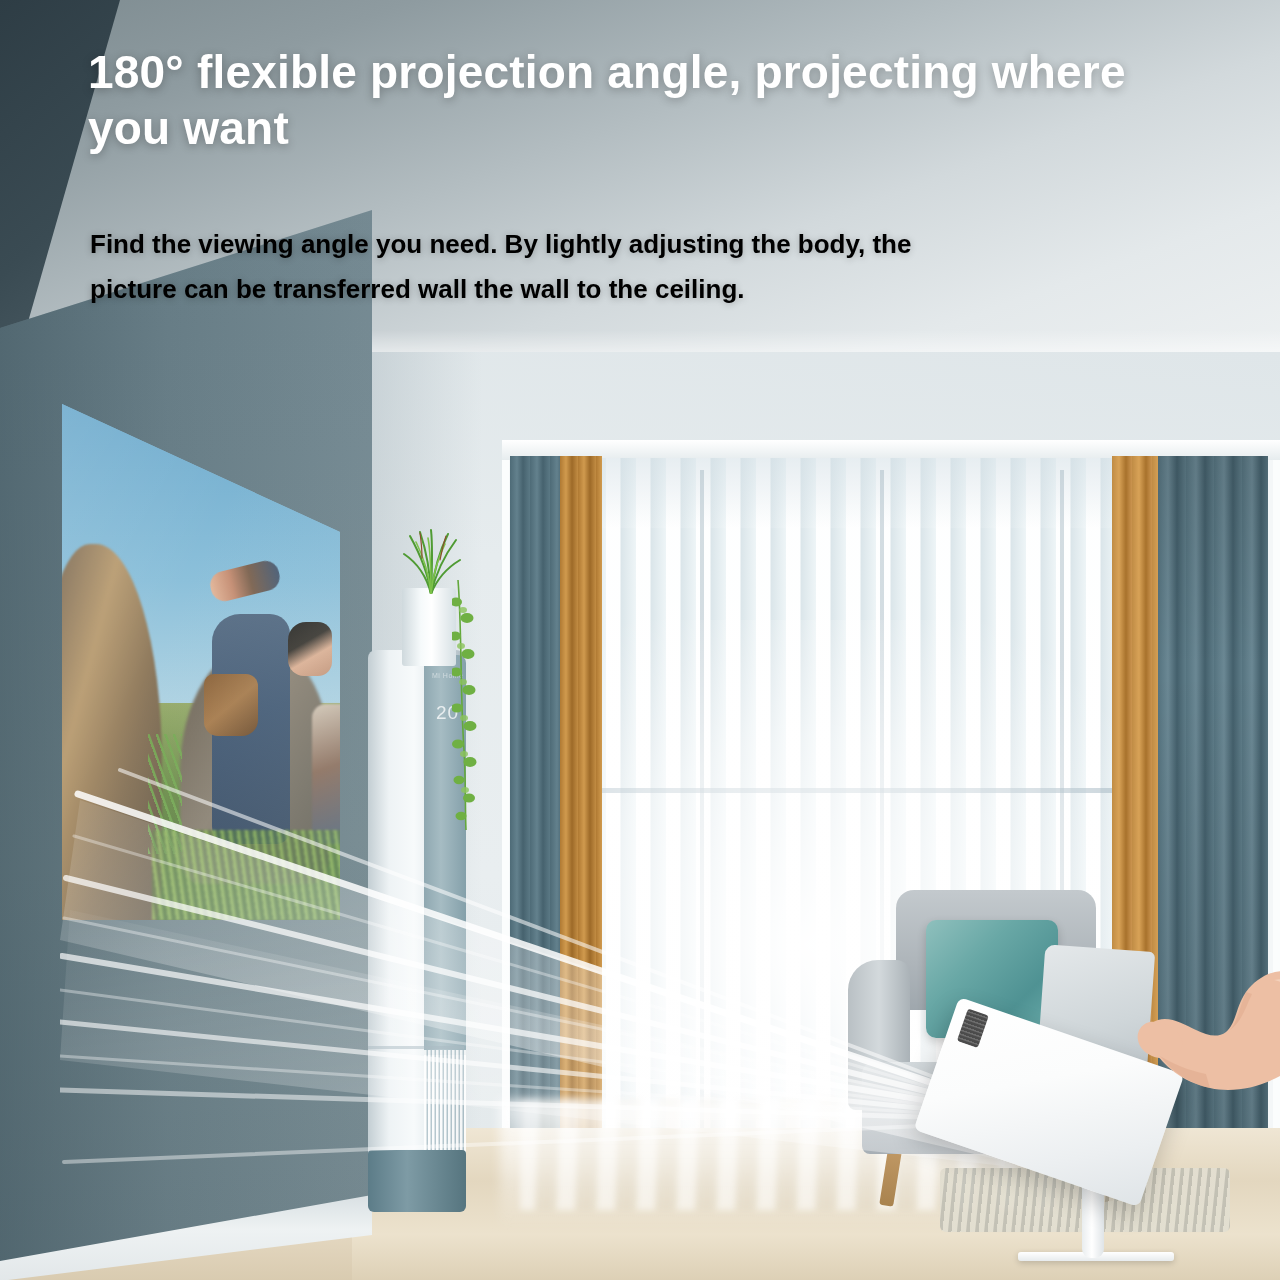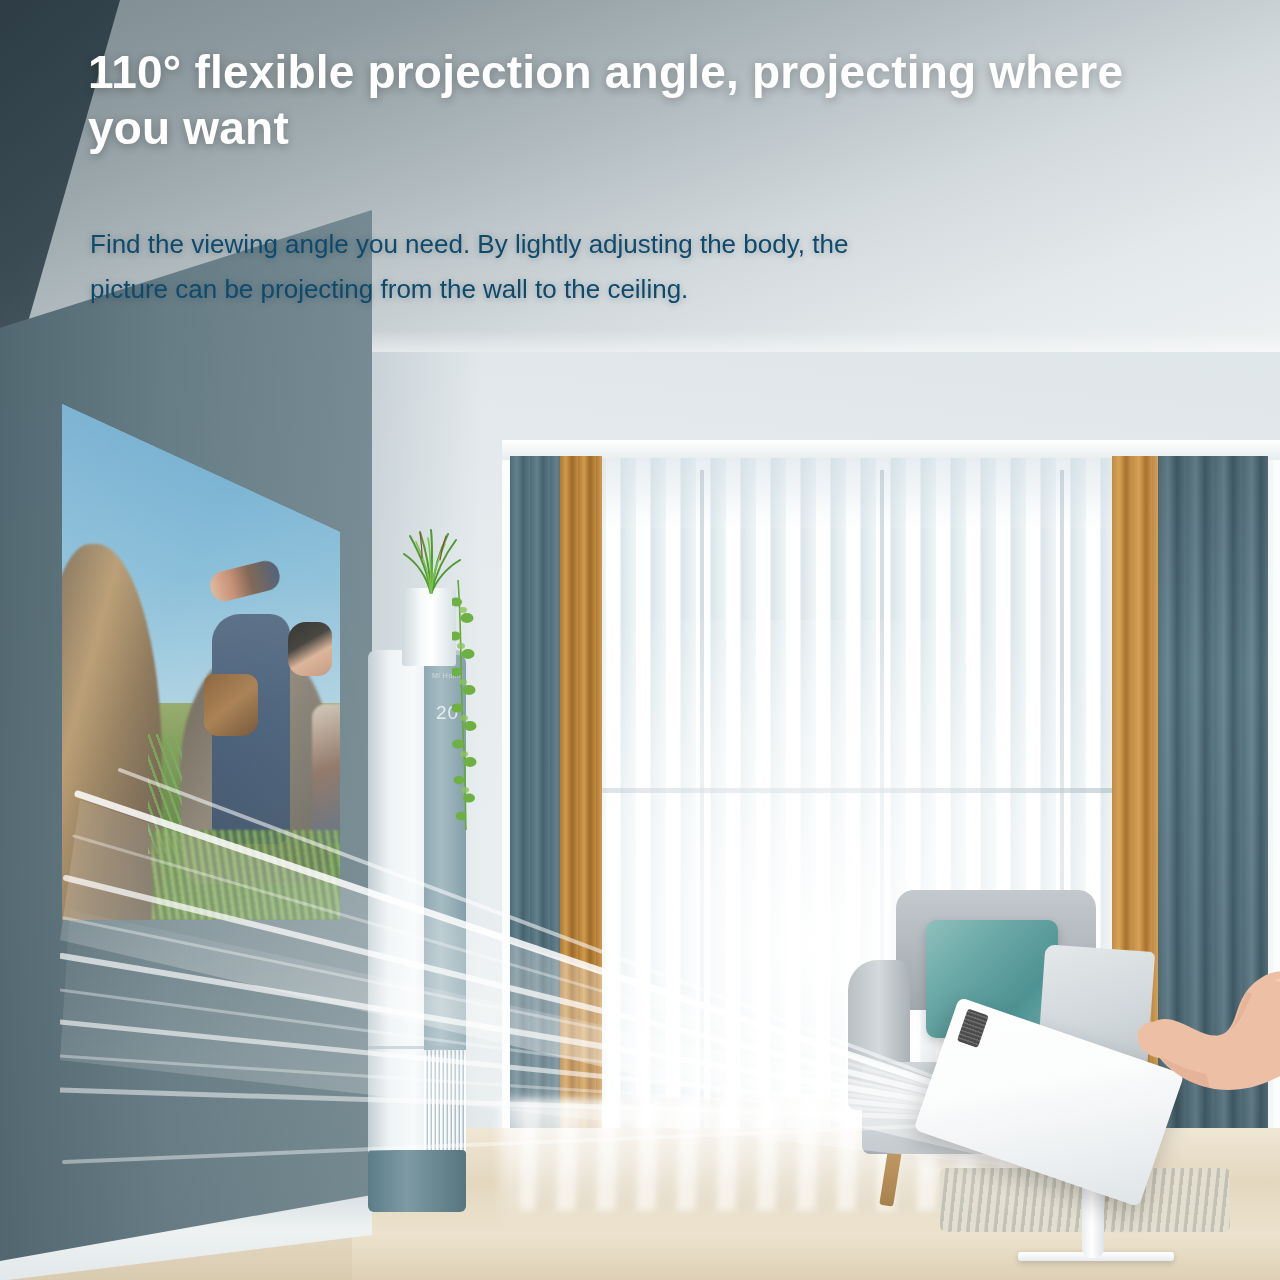--- a/index.html
+++ b/index.html
@@ -490,23 +490,23 @@
     font-size: 46px;
     font-weight: bold;
     line-height: 1.22;
     letter-spacing: 0.2px;
     text-shadow: 0 2px 10px rgba(0,0,0,0.28);
   }
   .subtext {
     position: absolute;
     left: 90px; top: 222px;
     width: 1010px;
-    color: #0c4a6e;
+    color: #000000;
     font-size: 26px;
-    font-weight: normal;
+    font-weight: bold;
     line-height: 1.72;
     text-shadow: 0 1px 7px rgba(0,0,0,0.26);
   }
   .subtext div { white-space: nowrap; }
 </style>
 </head>
 <body>
 
 <div id="scene">
 
@@ -683,19 +683,19 @@
       <g fill="#e0ab8e" opacity="0.55">
         <path d="M150 126 C130 122 112 110 100 94 C110 100 126 108 146 112 Z"></path>
         <path d="M186 30 C180 44 178 58 170 68 C182 60 186 44 192 32 Z"></path>
       </g>
       <g fill="#f6d8c4" opacity="0.7">
         <path d="M214 18 C224 16 230 18 230 28 C226 22 220 19 214 18 Z"></path>
       </g>
     </svg>
   </div>
 
-  <div class="headline">110° flexible projection angle, projecting where you want</div>
+  <div class="headline">180° flexible projection angle, projecting where you want</div>
   <div class="subtext">
     <div>Find the viewing angle you need. By lightly adjusting the body, the</div>
-    <div>picture can be projecting from the wall to the ceiling.</div>
+    <div>picture can be transferred wall the wall to the ceiling.</div>
   </div>
 
 </div>
 
 </body></html>

